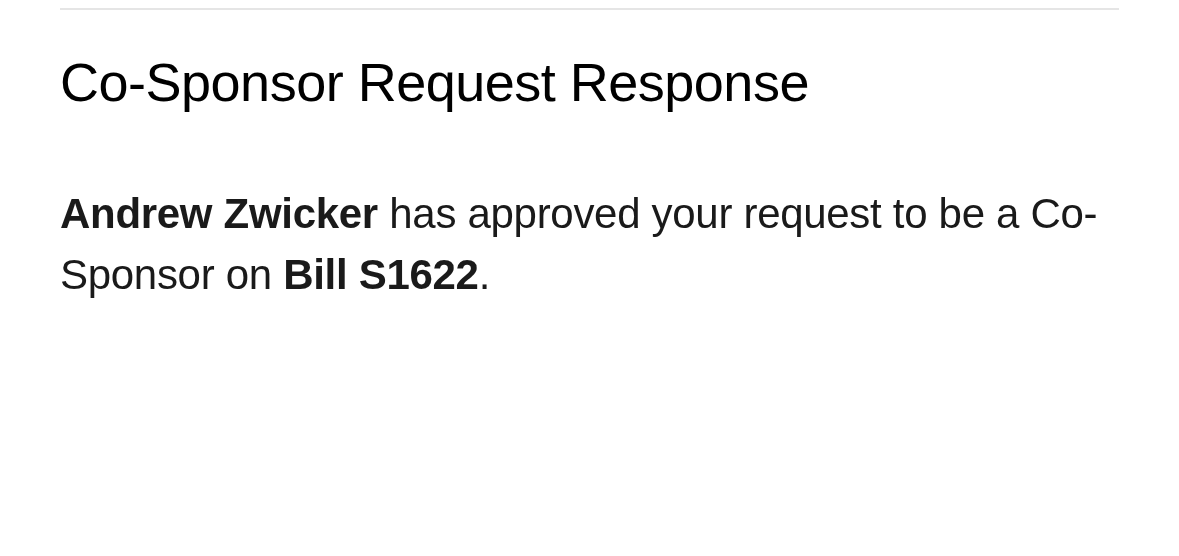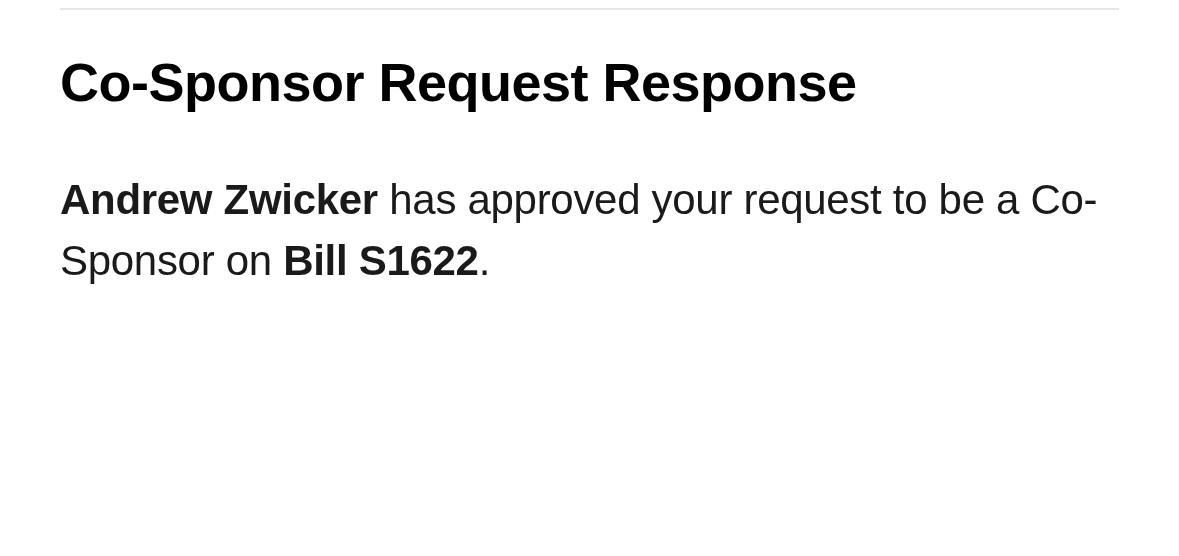--- a/index.html
+++ b/index.html
@@ -19,24 +19,24 @@
     }
     .divider {
       border: none;
       border-top: 2px solid #e5e5e5;
       margin: 0 60px;
       margin-top: 8px;
       margin-bottom: 40px;
     }
     .heading {
       font-size: 54px;
-      font-weight: 700;
+      font-weight: 400;
       color: #000000;
       letter-spacing: -0.5px;
-      margin-bottom: 55px;
+      margin-bottom: 69px;
       line-height: 1.2;
     }
     .body-text {
       font-size: 42px;
       font-weight: 400;
       color: #1a1a1a;
       line-height: 1.45;
       letter-spacing: -0.3px;
     }
     .bold {

